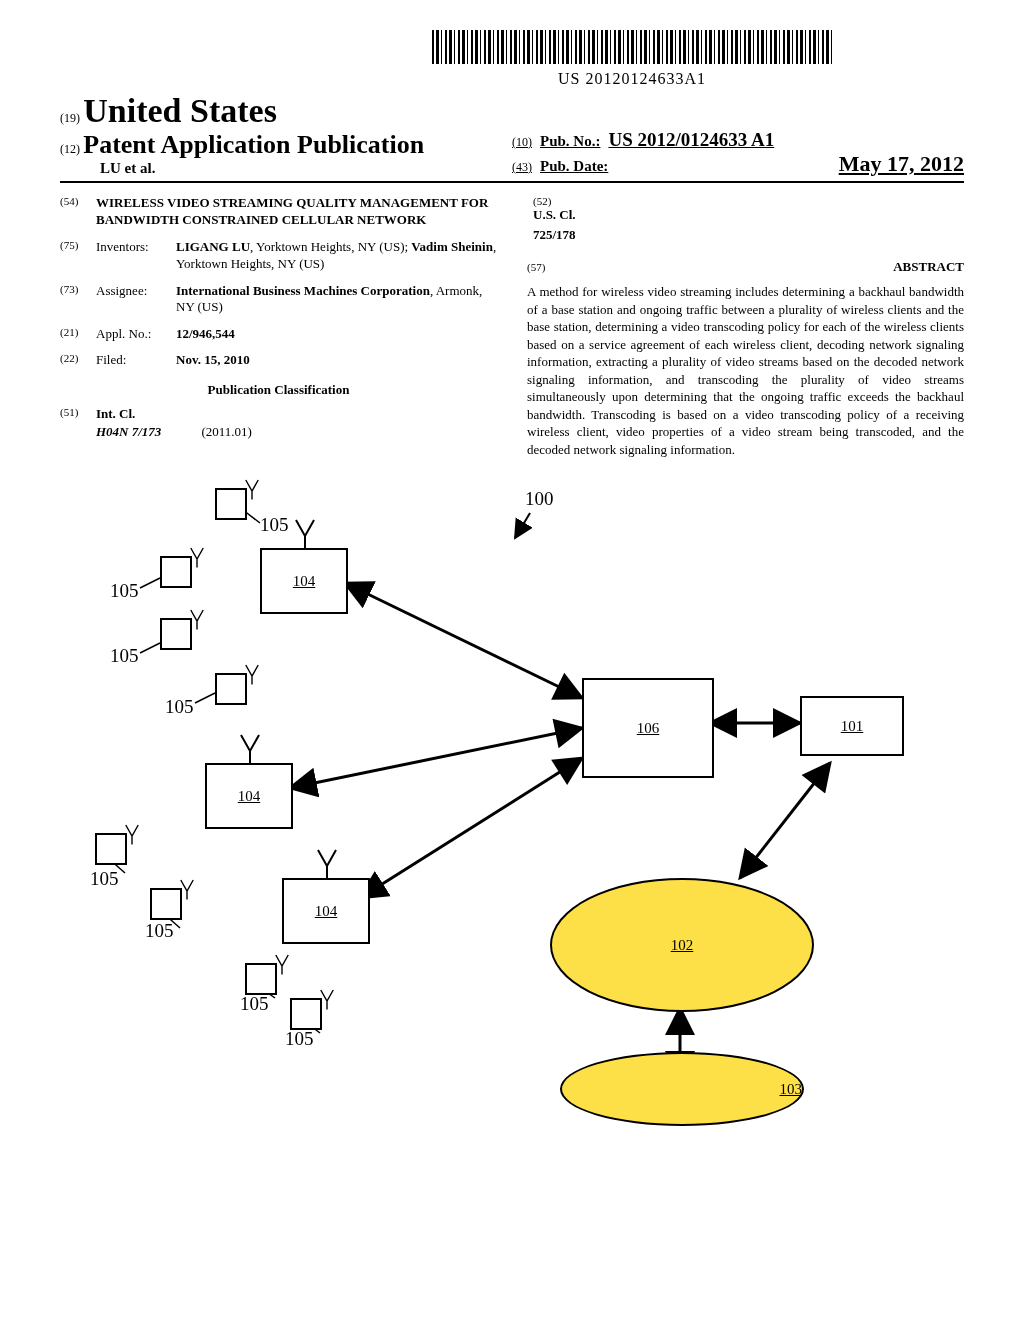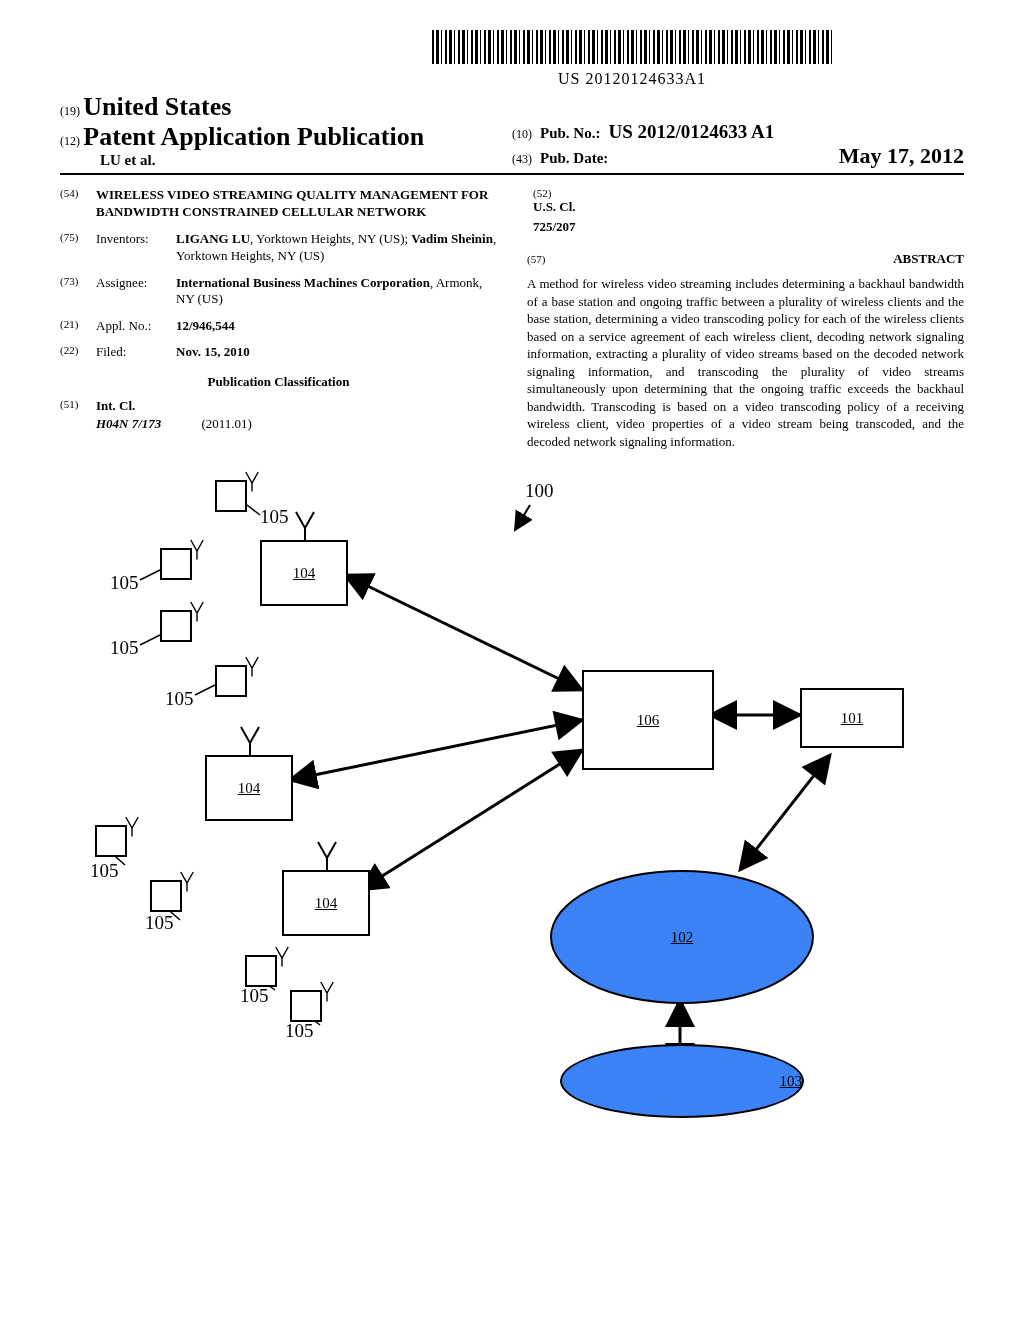--- a/index.html
+++ b/index.html
@@ -34,39 +34,40 @@
     display: flex;
     justify-content: space-between;
     align-items: flex-end;
     border-bottom: 2px solid #000;
     padding-bottom: 4px;
     margin-bottom: 12px;
   }
   .header-left { flex: 1; }
   .header-right { flex: 1; }
   .hdr-country {
-    font-size: 26px;
+    font-size: 34px;
     font-weight: bold;
   }
   .hdr-doctype {
     font-size: 26px;
     font-weight: bold;
   }
   .hdr-authors {
     font-size: 15px;
     font-weight: bold;
     margin-left: 40px;
   }
   .hdr-tag {
     font-size: 12px;
   }
   .hdr-right-line {
     display:flex;
     align-items:baseline;
     gap:8px;
+    text-decoration:underline;
   }
   .hdr-pubno-lbl { font-size: 15px; font-weight:bold; }
   .hdr-pubno-val { font-size: 19px; font-weight:bold; }
   .hdr-pubdate-lbl { font-size: 15px; font-weight:bold; }
   .hdr-pubdate-val { font-size: 22px; font-weight:bold; margin-left:auto;}
   .body-cols {
     display: flex;
     gap: 30px;
   }
   .col { flex: 1; font-size: 13px; }
@@ -112,21 +113,21 @@
   .antenna {
     position:absolute;
     width:26px; height:30px;
   }
   .antenna svg { width:100%; height:100%; }
   .label { position:absolute; font-size:19px; }
   .oval {
     position:absolute;
     border:2px solid #000;
     border-radius:50%;
-    background:#3b82f6;
+    background:#fde047;
     display:flex; align-items:center; justify-content:center;
     font-size:15px;
   }
   .oval span { text-decoration: underline; }
   .arrow-svg {
     position:absolute;
     top:0; left:0;
     width:100%; height:100%;
     pointer-events:none;
   }
@@ -215,21 +216,21 @@
       </div>
 
     </div>
 
     <div class="col">
 
       <div class="uscl-row" style="margin-bottom:8px;flex-direction:column;">
         <span class="field-num">(52)</span>
         <span class="bold" style="margin-left:4px;">U.S. Cl.</span>
         <span class="dots"></span>
-        <span class="bold">725/207</span>
+        <span class="bold">725/178</span>
       </div>
 
       <div style="display:flex; align-items:baseline;">
         <span class="field-num">(57)</span>
         <span class="abstract-hdr" style="flex:1;">ABSTRACT</span>
       </div>
 
       <div class="abstract-body">A method for wireless video streaming includes determining a backhaul bandwidth of a base station and ongoing traffic between a plurality of wireless clients and the base station, determining a video transcoding policy for each of the wireless clients based on a service agreement of each wireless client, decoding network signaling information, extracting a plurality of video streams based on the decoded network signaling information, and transcoding the plurality of video streams simultaneously upon determining that the ongoing traffic exceeds the backhaul bandwidth. Transcoding is based on a video transcoding policy of a receiving wireless client, video properties of a video stream being transcoded, and the decoded network signaling information.</div>
 
     </div>

